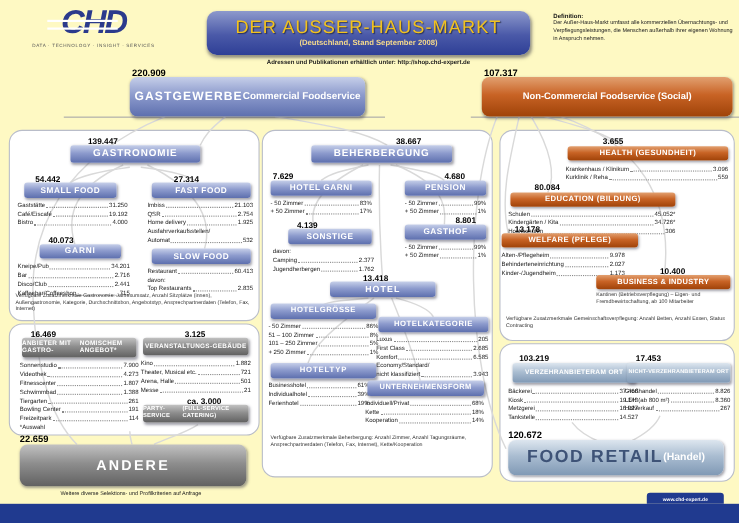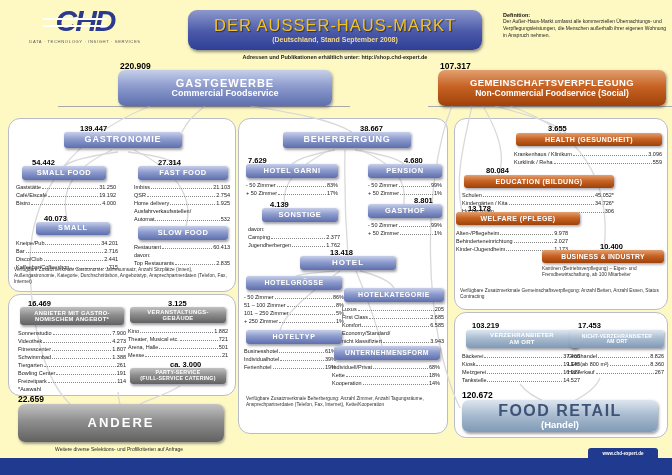--- a/index.html
+++ b/index.html
@@ -2,21 +2,21 @@
 <html><head>
 <meta charset="utf-8">
 <style>
   html,body{margin:0;padding:0;background:#e8e8e8;}
   #page{position:relative;width:672px;height:475px;background:#fef9c3;overflow:hidden;
         font-family:"Liberation Sans", sans-serif;}
   .panel{position:absolute;border:1.5px solid #b9bdc9;border-radius:12px;background:#fff;z-index:0;}
   #connectors{position:absolute;left:0;top:0;z-index:1;}
   .num{position:absolute;font-weight:bold;font-size:7.5px;color:#000;z-index:3;white-space:nowrap;text-align:center;}
   .num.big{font-size:8.5px;}
-  .hdr{position:absolute;display:flex;flex-direction:column;align-items:center;justify-content:center;
+  .hdr{position:absolute;display:flex;align-items:center;justify-content:center;
        color:#fff;font-weight:bold;border-radius:3px;z-index:3;
        box-shadow:1px 1.5px 2.5px rgba(50,50,70,.45);line-height:1.1;}
   .blue{background:linear-gradient(180deg,#c6cfe9 0%,#8d9bcd 45%,#5d6fae 100%);}
   .orange{background:linear-gradient(180deg,#e2a070 0%,#c86325 45%,#9f4208 100%);}
   .gray{background:linear-gradient(180deg,#c2c2c2 0%,#8e8e8e 45%,#616161 100%);}
   .steel{background:linear-gradient(180deg,#dde6ef 0%,#aabdd1 45%,#8099b5 100%);}
   .navybar{background:#203a8f;}
   .list{position:absolute;z-index:3;}
   .row{display:flex;align-items:flex-end;height:8px;font-size:5.5px;color:#1a1a1a;}
   .lbl{white-space:nowrap;}
@@ -102,21 +102,20 @@
 
   <div class="num big" style="left:120px;top:61px">220.909</div>
   <div class="hdr blue" style="left:118px;top:70px;width:214px;height:36px;border-radius:7px">
     <span style="font-size:11px;letter-spacing:1px">GASTGEWERBE</span>
     <span style="font-size:9px">Commercial Foodservice</span>
   </div>
   <div class="hline" style="left:58px;top:106px;width:292px"></div>
 
   <div class="num big" style="left:440px;top:61px">107.317</div>
   <div class="hdr orange" style="left:438px;top:70px;width:228px;height:36px;border-radius:7px">
-    <span style="font-size:9.5px;letter-spacing:.4px">GEMEINSCHAFTSVERPFLEGUNG</span>
     <span style="font-size:8.5px">Non-Commercial Foodservice (Social)</span>
   </div>
   <div class="hline" style="left:428px;top:106px;width:244px"></div>
 
   <div class="panel" style="left:8px;top:118px;width:226px;height:172px"></div>
   <div class="panel" style="left:8px;top:294px;width:226px;height:100px"></div>
   <div class="panel" style="left:238px;top:118px;width:208px;height:314px"></div>
   <div class="panel" style="left:454px;top:118px;width:212px;height:190px"></div>
   <div class="panel" style="left:454px;top:312px;width:212px;height:124px"></div>
 
@@ -172,21 +171,21 @@
       </div>
       <div class="row">
         <span class="lbl">Automat</span>
         <span class="dots"></span>
         <span class="val">532</span>
       </div>
     </div>
 
   <div class="num" style="left:44px;top:214px">40.073</div>
   <div class="hdr blue" style="left:36px;top:222px;width:74px;height:13px;font-size:7.5px;letter-spacing:.8px">
-    <span>SMALL</span>
+    <span>GARNI</span>
   </div>
   <div class="list" style="left:16px;top:238px;width:102px">
       <div class="row">
         <span class="lbl">Kneipe/Pub</span>
         <span class="dots"></span>
         <span class="val">34.201</span>
       </div>
       <div class="row">
         <span class="lbl">Bar</span>
         <span class="dots"></span>

